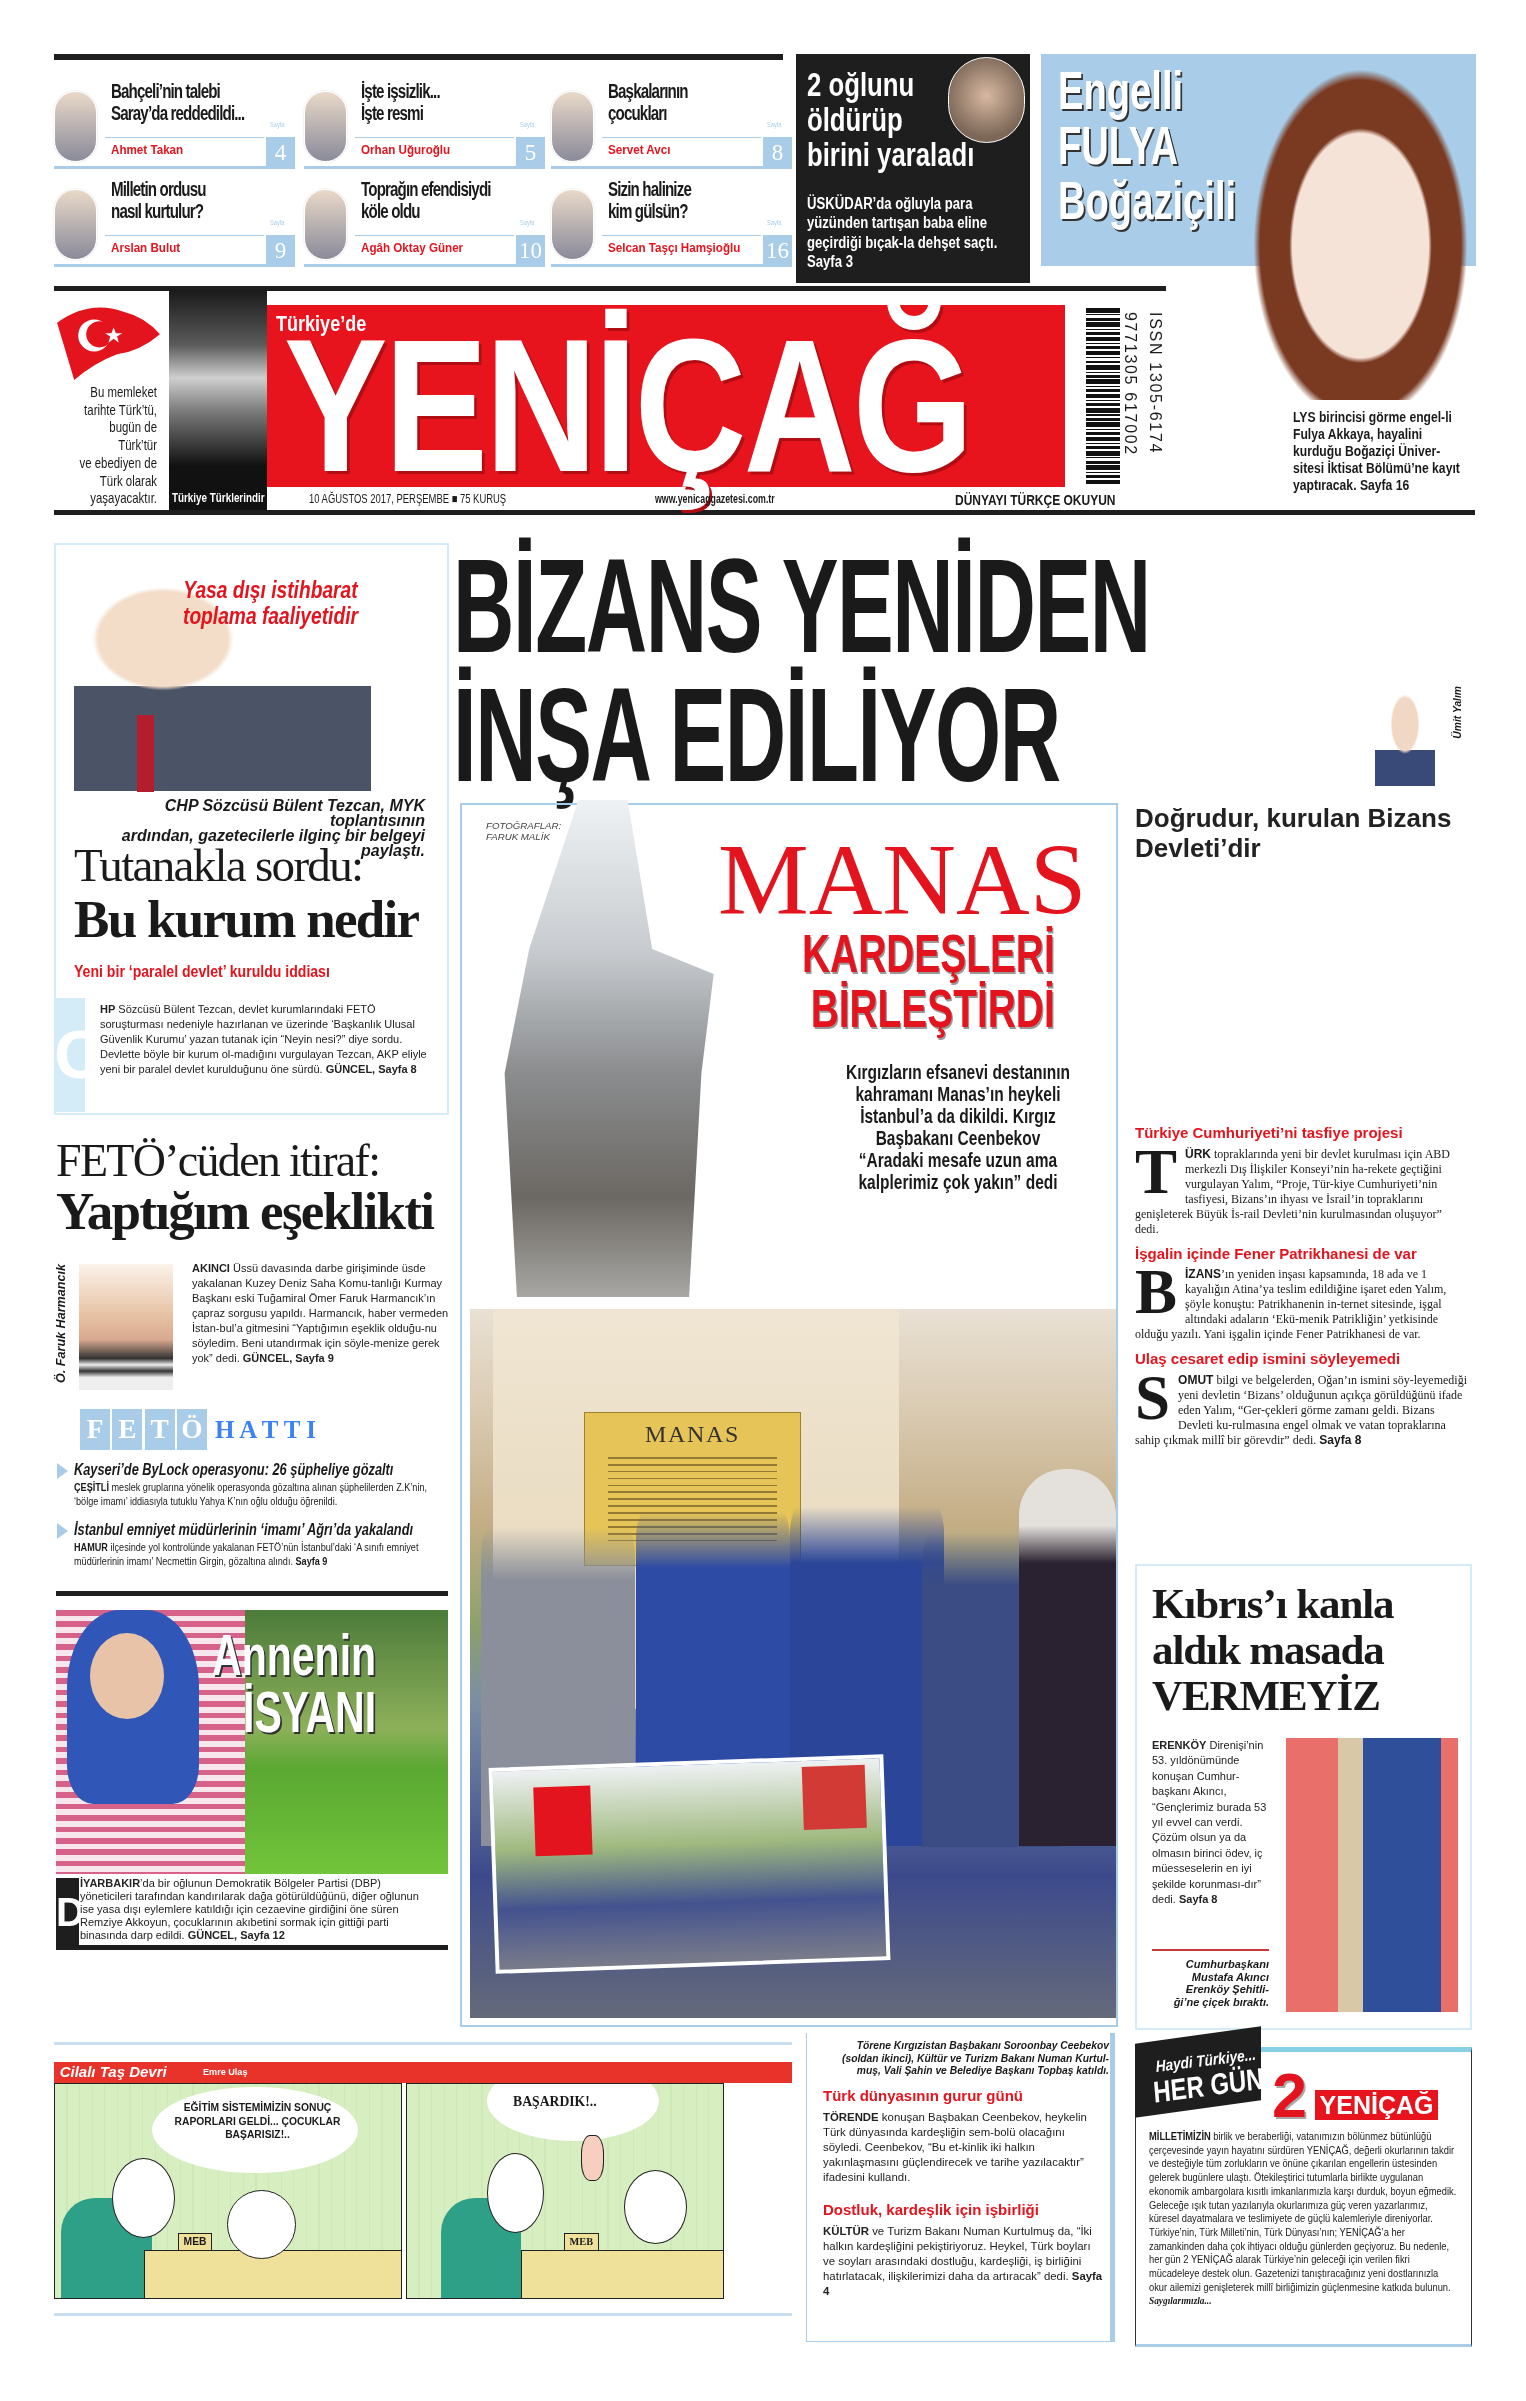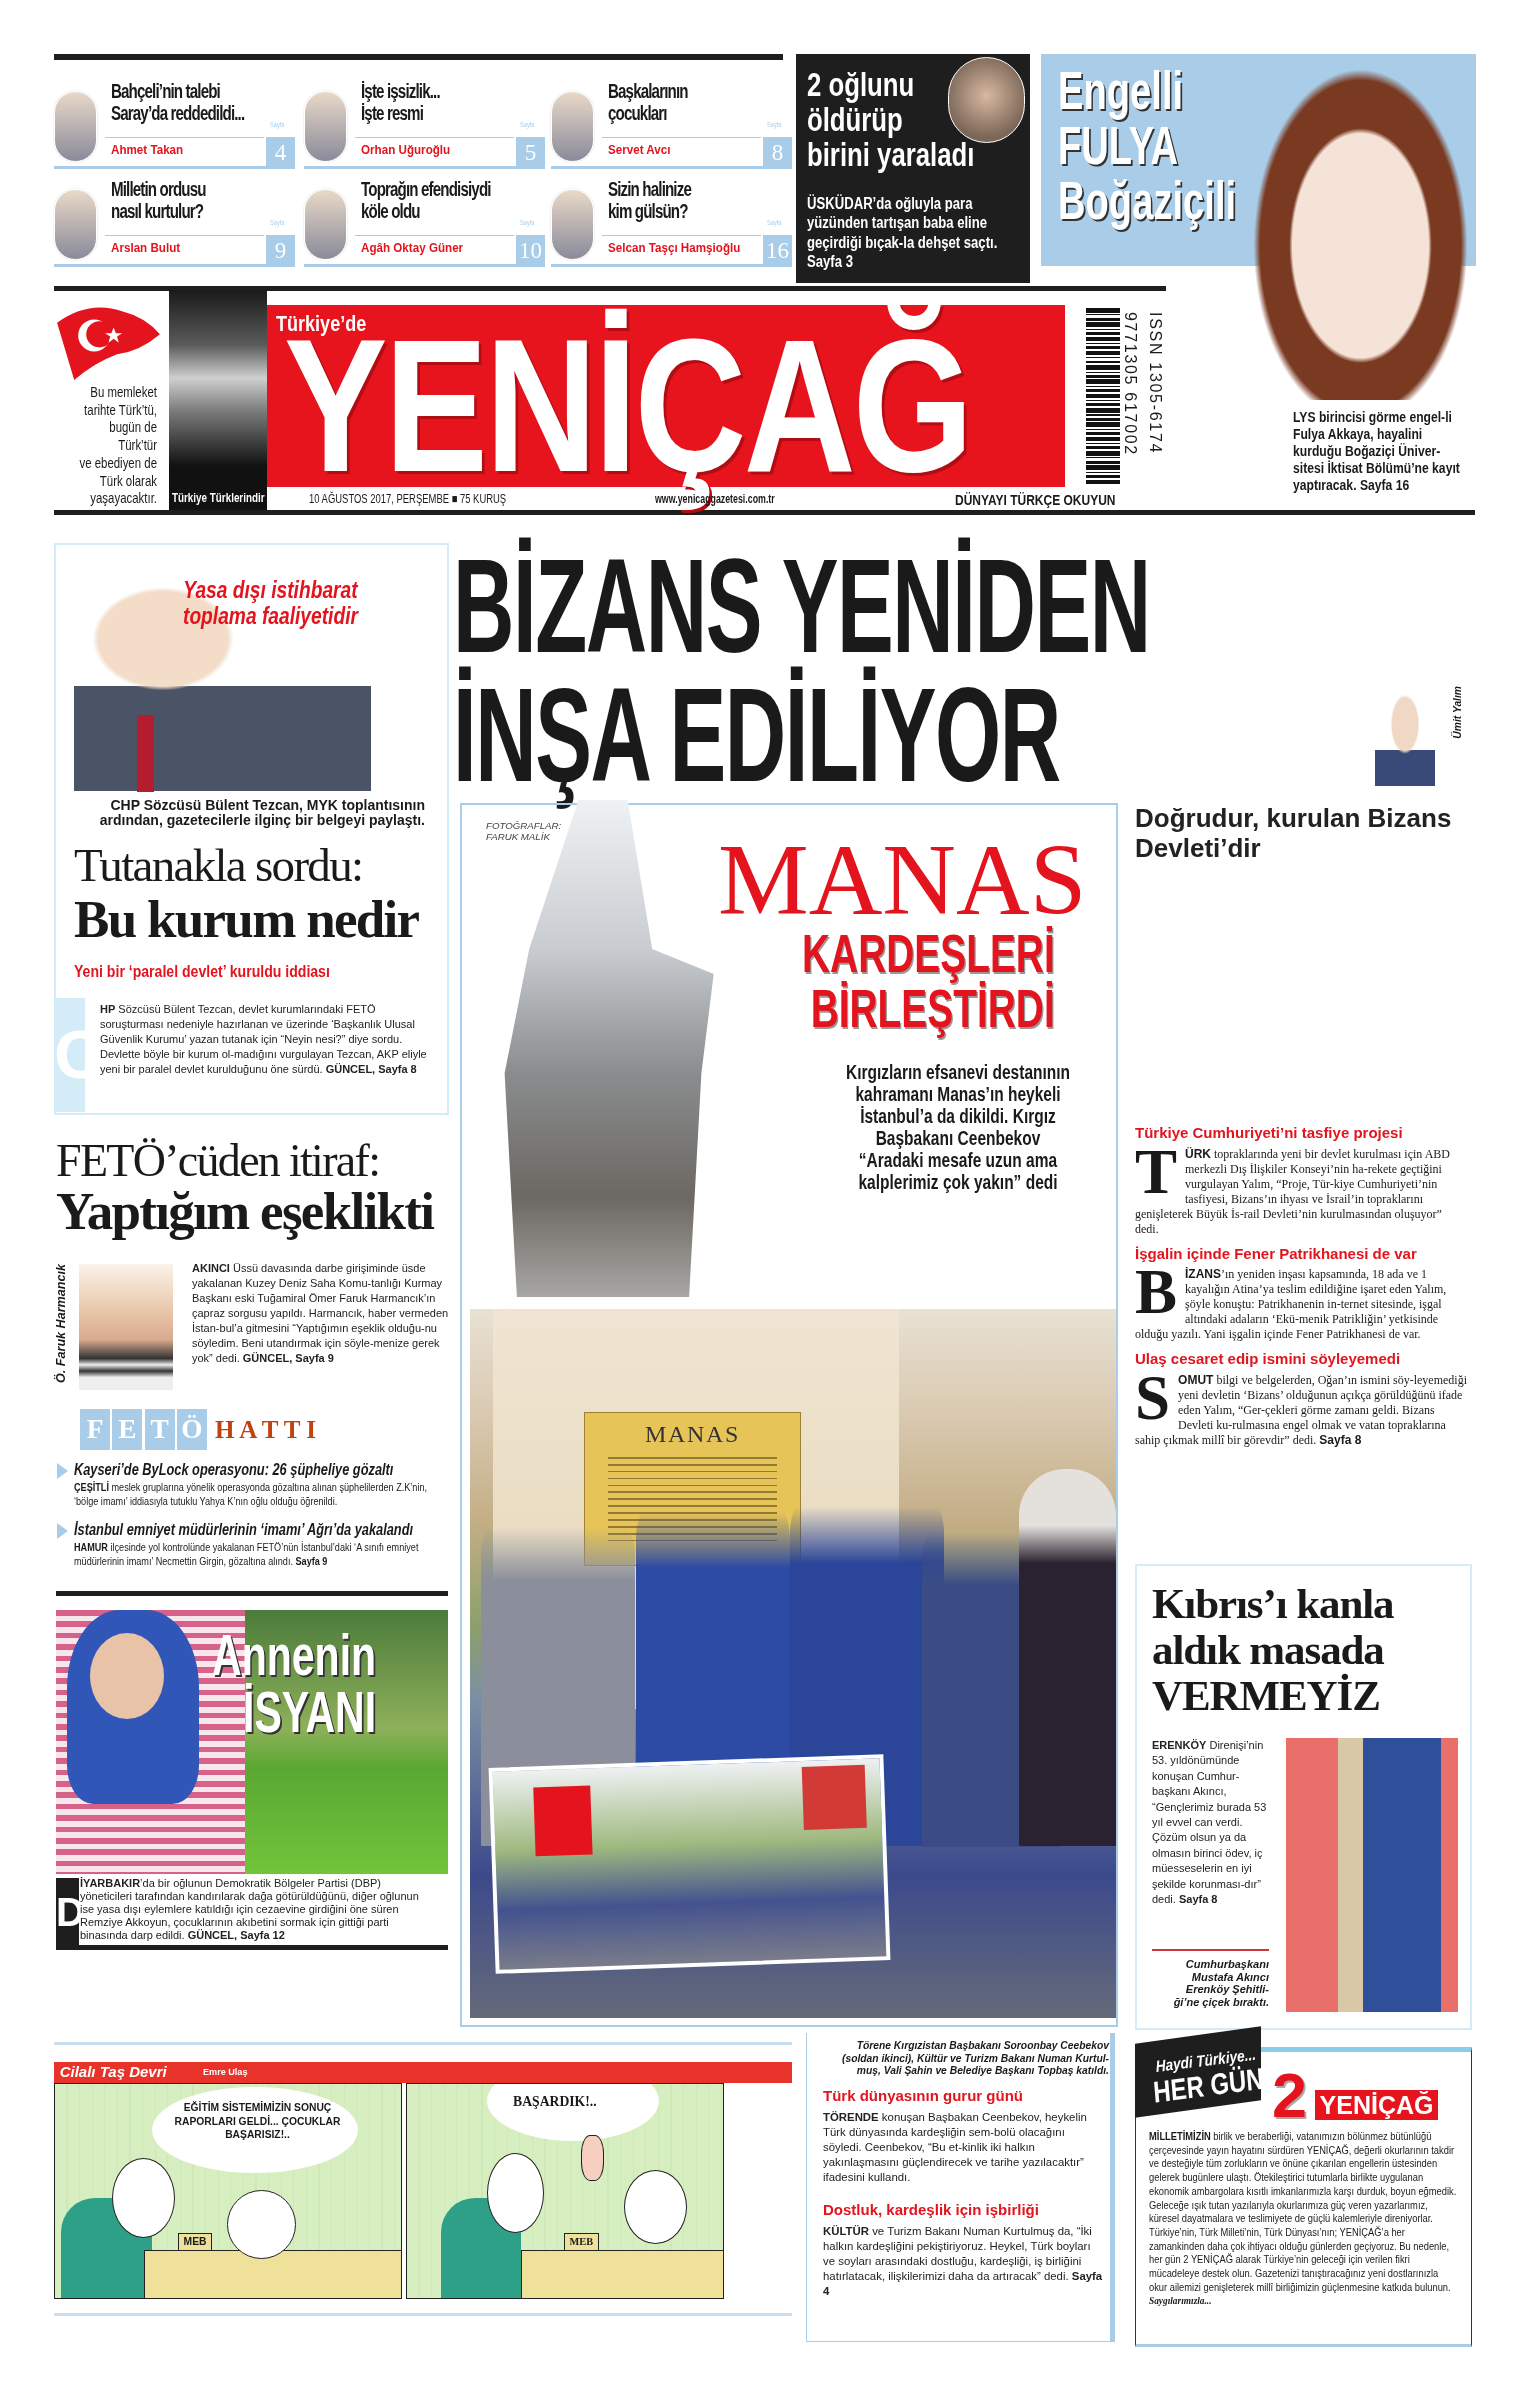--- a/index.html
+++ b/index.html
@@ -169,21 +169,21 @@
 <div class="abs" style="left:1146px;top:312px;writing-mode:vertical-rl;font-size:16px;letter-spacing:1.7px;">ISSN 1305-6174</div>
 <div class="abs" style="left:1121px;top:312px;writing-mode:vertical-rl;font-size:16px;letter-spacing:1.7px;">9771305 617002</div>
 
 <div class="abs boxline" style="left:54px;top:543px;width:395px;height:572px;"></div>
 <div class="abs" style="left:74px;top:557px;width:297px;height:234px;background:radial-gradient(ellipse at 30% 35%, #f3ddc9 0 22%, rgba(255,255,255,0) 24%), linear-gradient(180deg,#fff 0 55%, #4b5367 55% 100%);"></div>
 <div class="abs" style="left:137px;top:715px;width:17px;height:77px;background:#b41d2e;"></div>
 <div class="abs cond red" style="left:183px;top:577px;font-size:24px;line-height:26px;font-style:italic;text-align:center;transform:scaleX(0.8);white-space:nowrap;">
   <div>Yasa dışı istihbarat</div>
   <div>toplama faaliyetidir</div>
 </div>
-<div class="abs" style="left:71px;top:798px;width:354px;text-align:right;font-size:14px;line-height:15px;font-weight:bold;">
+<div class="abs" style="left:71px;top:798px;width:354px;text-align:right;font-size:16px;line-height:15px;font-style:italic;font-weight:bold;">
   <div>CHP Sözcüsü Bülent Tezcan, MYK toplantısının</div>
   <div>ardından, gazetecilerle ilginç bir belgeyi paylaştı.</div>
 </div>
 <div class="abs serif" style="left:74px;top:840px;font-size:47px;line-height:51px;letter-spacing:-1.7px;white-space:nowrap;">Tutanakla sordu:</div>
 <div class="abs serif" style="left:74px;top:892px;font-size:53px;line-height:55px;font-weight:bold;letter-spacing:-1.7px;white-space:nowrap;">Bu kurum nedir</div>
 <div class="abs red" style="left:74px;top:963px;font-size:16px;font-weight:bold;transform:scaleX(0.88);transform-origin:left top;white-space:nowrap;">Yeni bir ‘paralel devlet’ kuruldu iddiası</div>
 <div class="abs" style="left:54px;top:998px;width:31px;height:114px;background:#d4ecf7;color:#fff;font-size:69px;font-weight:bold;line-height:114px;text-align:center;">C</div>
 <div class="abs body-text" style="left:100px;top:1002px;width:334px;">
   <b>HP</b><span> Sözcüsü Bülent Tezcan, devlet kurumlarındaki FETÖ soruşturması nedeniyle hazırlanan ve üzerinde ‘Başkanlık Ulusal Güvenlik Kurumu’ yazan tutanak için “Neyin nesi?” diye sordu. Devlette böyle bir kurum ol-madığını vurgulayan Tezcan, AKP eliyle yeni bir paralel devlet kurulduğunu öne sürdü.</span> <b>GÜNCEL, Sayfa 8</b>
 </div>
@@ -194,21 +194,21 @@
 <div class="abs" style="left:79px;top:1264px;width:94px;height:126px;background:linear-gradient(180deg,#fbf3ea 0%,#e7c3a5 40%,#d9a990 60%,#333 75%,#eee 80%,#333 85%,#eee 90%);"></div>
 <div class="abs body-text" style="left:192px;top:1261px;width:257px;">
   <b>AKINCI</b><span> Üssü davasında darbe girişiminde üsde yakalanan Kuzey Deniz Saha Komu-tanlığı Kurmay Başkanı eski Tuğamiral Ömer Faruk Harmancık’ın çapraz sorgusu yapıldı. Harmancık, haber vermeden İstan-bul’a gitmesini “Yaptığımın eşeklik olduğu-nu söyledim. Beni utandırmak için söyle-menize gerek yok” dedi.</span> <b>GÜNCEL, Sayfa 9</b>
 </div>
 
 <div class="abs" style="left:80px;top:1408px;height:43px;display:flex;align-items:center;">
   <span class="serif" style="width:30px;height:41px;background:#a9cde8;color:#fff;font-size:27.4px;font-weight:bold;text-align:center;line-height:41px;margin-right:2.3px;">F</span>
   <span class="serif" style="width:30px;height:41px;background:#a9cde8;color:#fff;font-size:27.4px;font-weight:bold;text-align:center;line-height:41px;margin-right:2.3px;">E</span>
   <span class="serif" style="width:30px;height:41px;background:#a9cde8;color:#fff;font-size:27.4px;font-weight:bold;text-align:center;line-height:41px;margin-right:2.3px;">T</span>
   <span class="serif" style="width:30px;height:41px;background:#a9cde8;color:#fff;font-size:27.4px;font-weight:bold;text-align:center;line-height:41px;margin-right:8px;">Ö</span>
-  <span class="serif" style="color:#c2410c;font-size:25px;font-weight:bold;white-space:pre;">H A T T I</span>
+  <span class="serif" style="color:#3b82f6;font-size:25px;font-weight:bold;white-space:pre;">H A T T I</span>
 </div>
 <div class="abs" style="left:57px;top:1461px;width:395px;">
   <div style="position:absolute;left:0;top:2.3px;width:0;height:0;border-left:11.4px solid #a9cde8;border-top:8px solid transparent;border-bottom:8px solid transparent;"></div>
   <div style="margin-left:17px;font-size:16px;font-weight:bold;font-style:italic;transform:scaleX(0.8);transform-origin:left top;white-space:nowrap;">Kayseri’de ByLock operasyonu: 26 şüpheliye gözaltı</div>
   <div style="margin-left:17px;margin-top:2.3px;font-size:11.4px;line-height:13.7px;width:452px;transform:scaleX(0.8);transform-origin:left top;">
     <b>ÇEŞİTLİ</b><span> meslek gruplarına yönelik operasyonda gözaltına alınan şüphelilerden Z.K’nin, ‘bölge imamı’ iddiasıyla tutuklu Yahya K’nın oğlu olduğu öğrenildi.</span>
   </div>
 </div>
 <div class="abs" style="left:57px;top:1521px;width:395px;">
   <div style="position:absolute;left:0;top:2.3px;width:0;height:0;border-left:11.4px solid #a9cde8;border-top:8px solid transparent;border-bottom:8px solid transparent;"></div>

